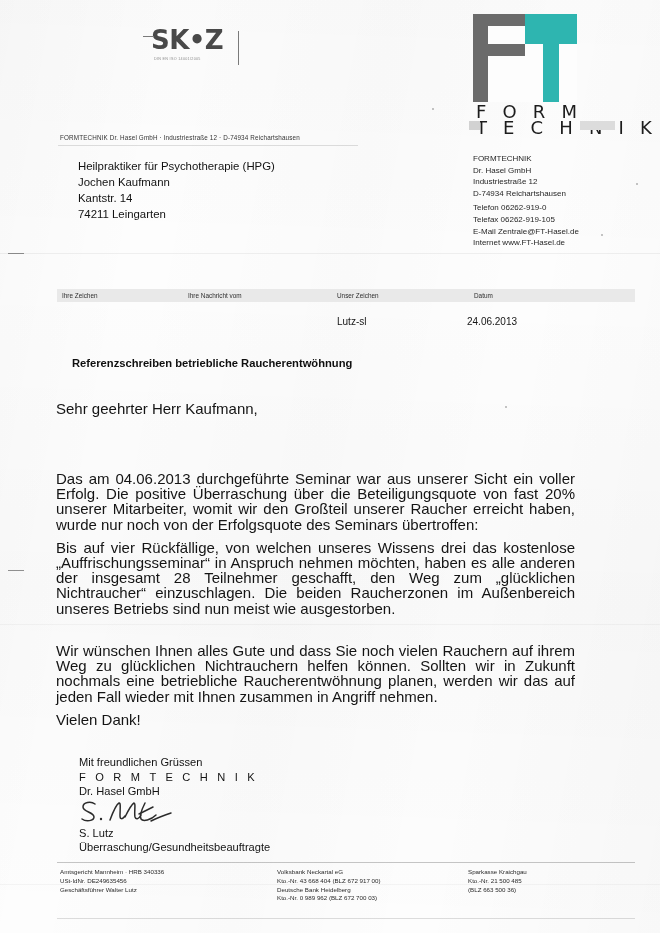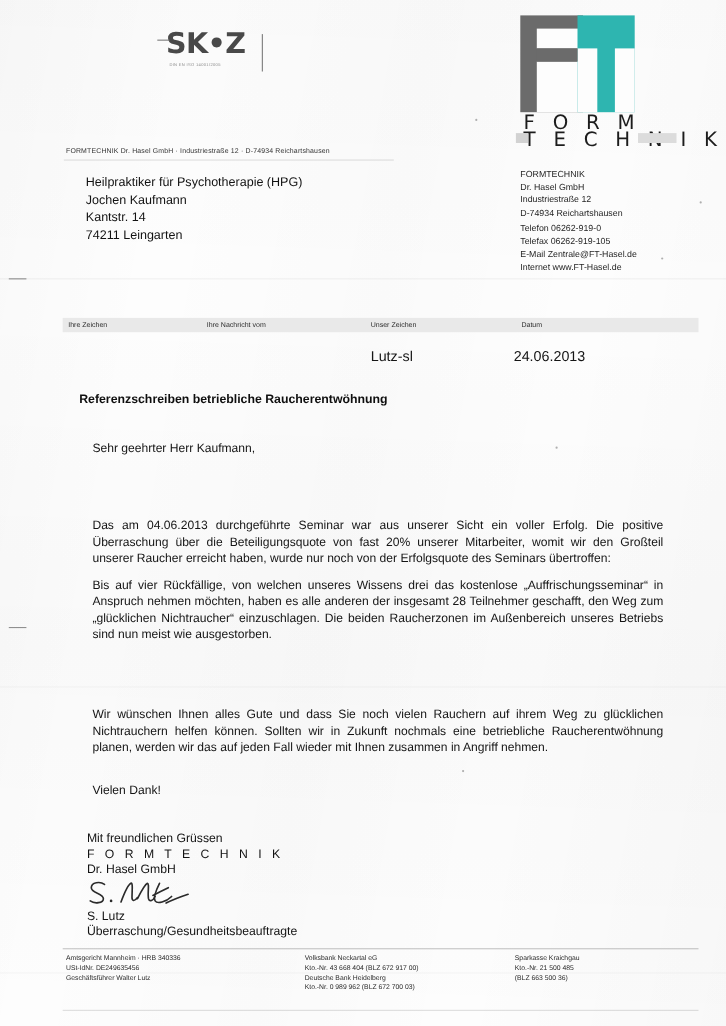--- a/index.html
+++ b/index.html
@@ -264,39 +264,39 @@
   .ref-head {
     position: absolute;
     top: 292px;
     font-size: 6.4px;
     color: #2e2e2e;
     white-space: nowrap;
   }
   .ref-val {
     position: absolute;
     top: 316px;
-    font-size: 13px;
+    font-size: 10px;
     color: #151515;
     white-space: nowrap;
   }
   
   .subject {
     position: absolute;
     left: 72px;
     top: 357px;
     font-size: 11.2px;
     font-weight: bold;
     color: #0f0f0f;
     white-space: nowrap;
   }
   .body-block {
     position: absolute;
-    left: 84px;
+    left: 56px;
     width: 519px;
-    font-size: 11px;
+    font-size: 15px;
     line-height: 15.2px;
     color: #141414;
   }
   .body-block.justify { text-align: justify; }
   .body-block p { margin: 0; }
   .body-block p + p { margin-top: 15.2px; }
   .tight p + p { margin-top: 8px; }
   
   .sig-block {
     position: absolute;

